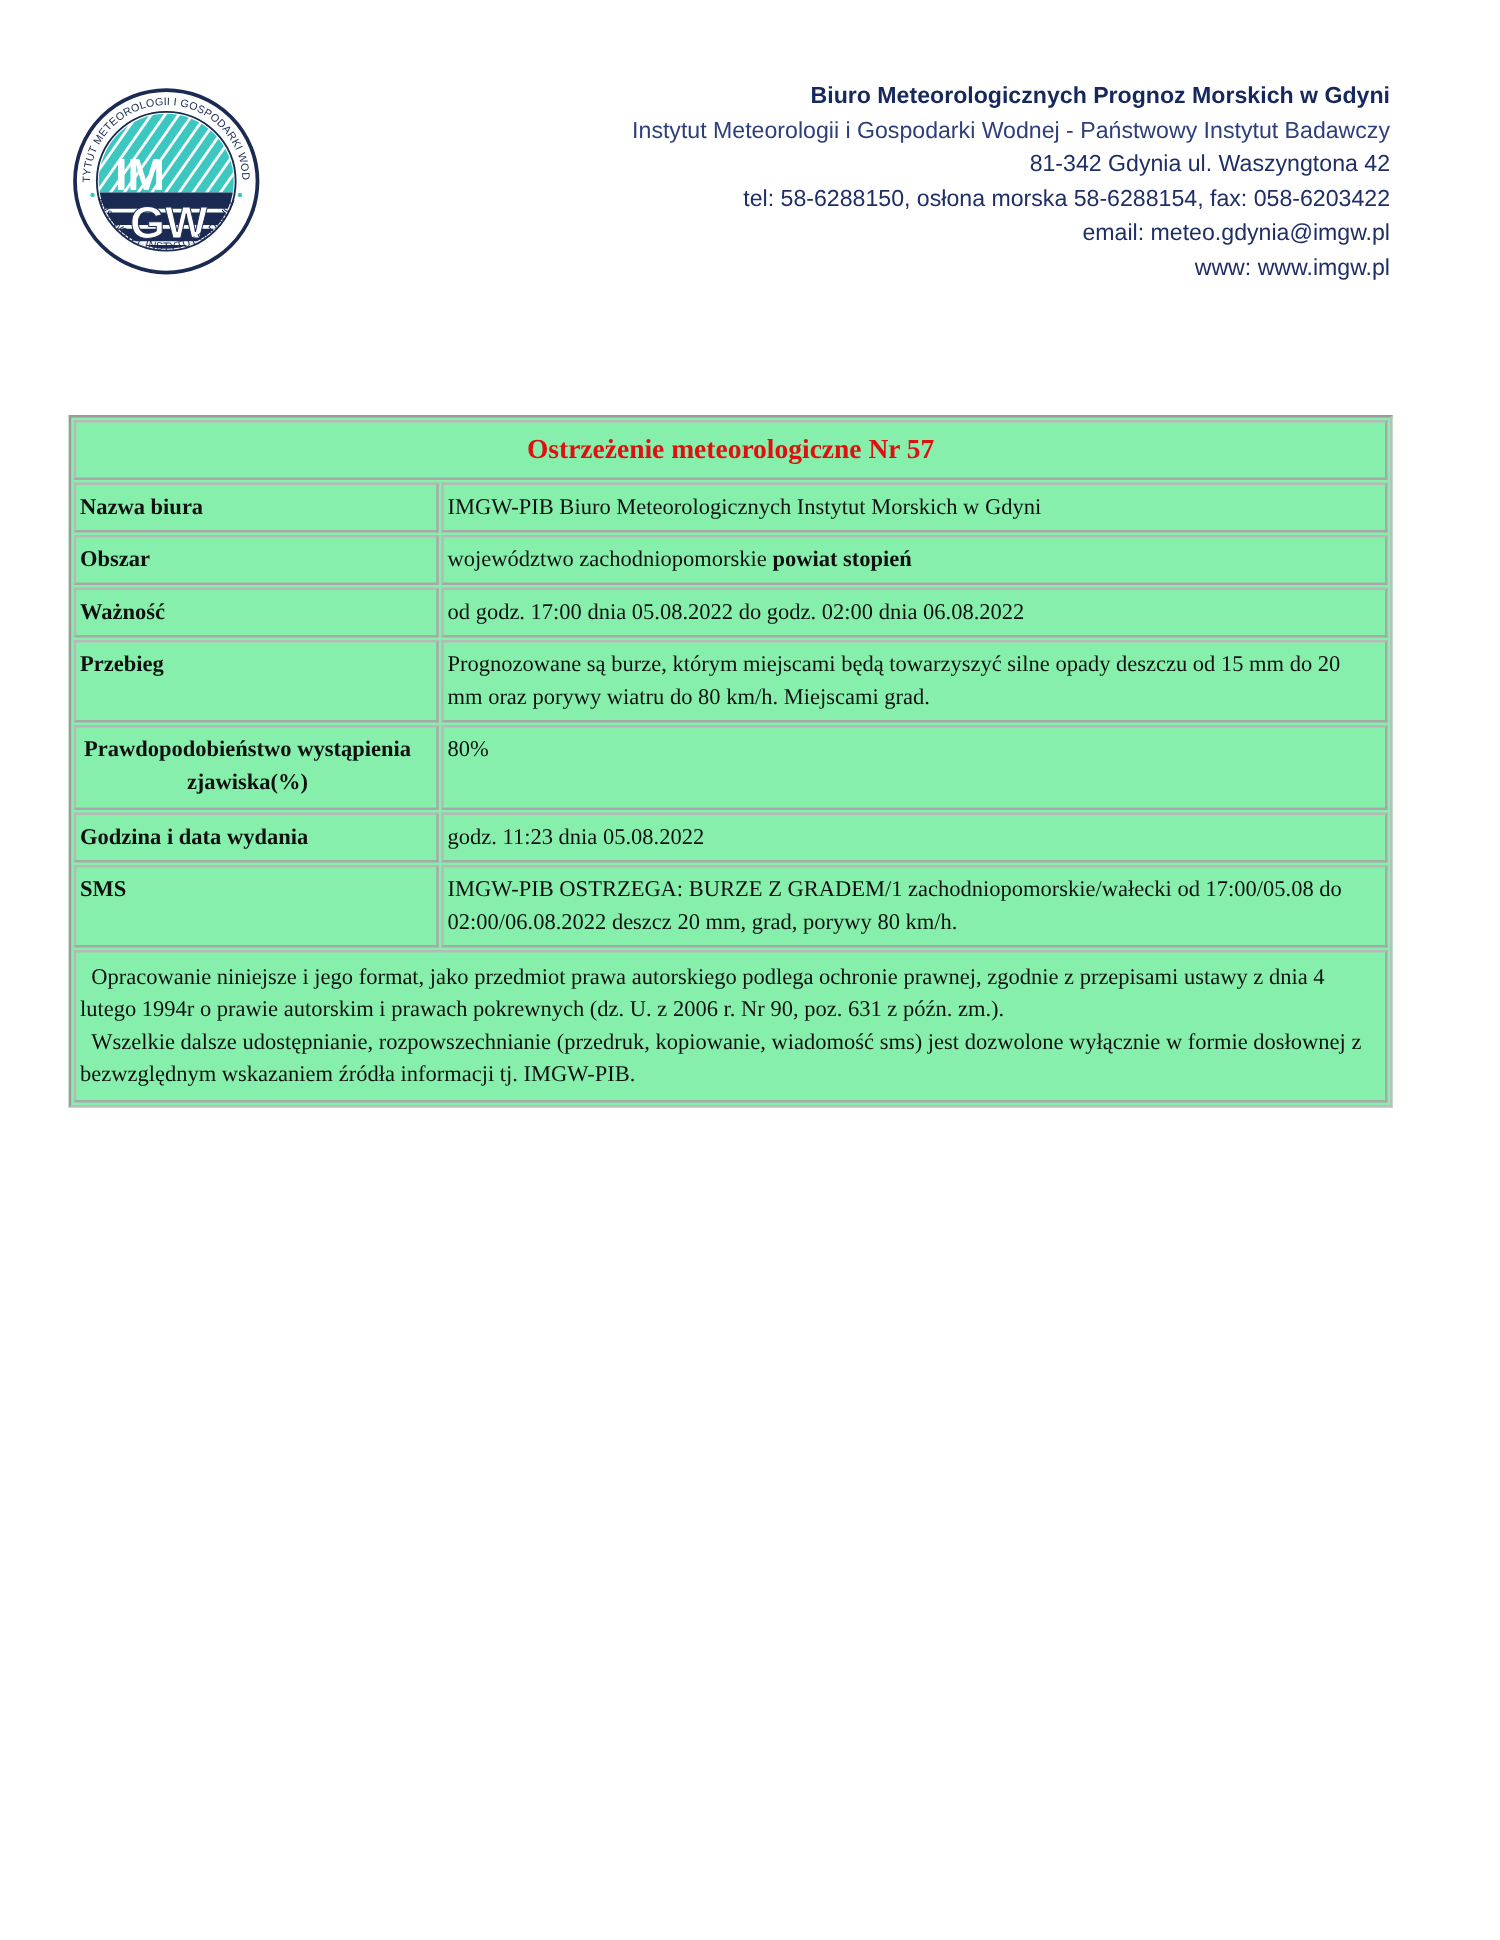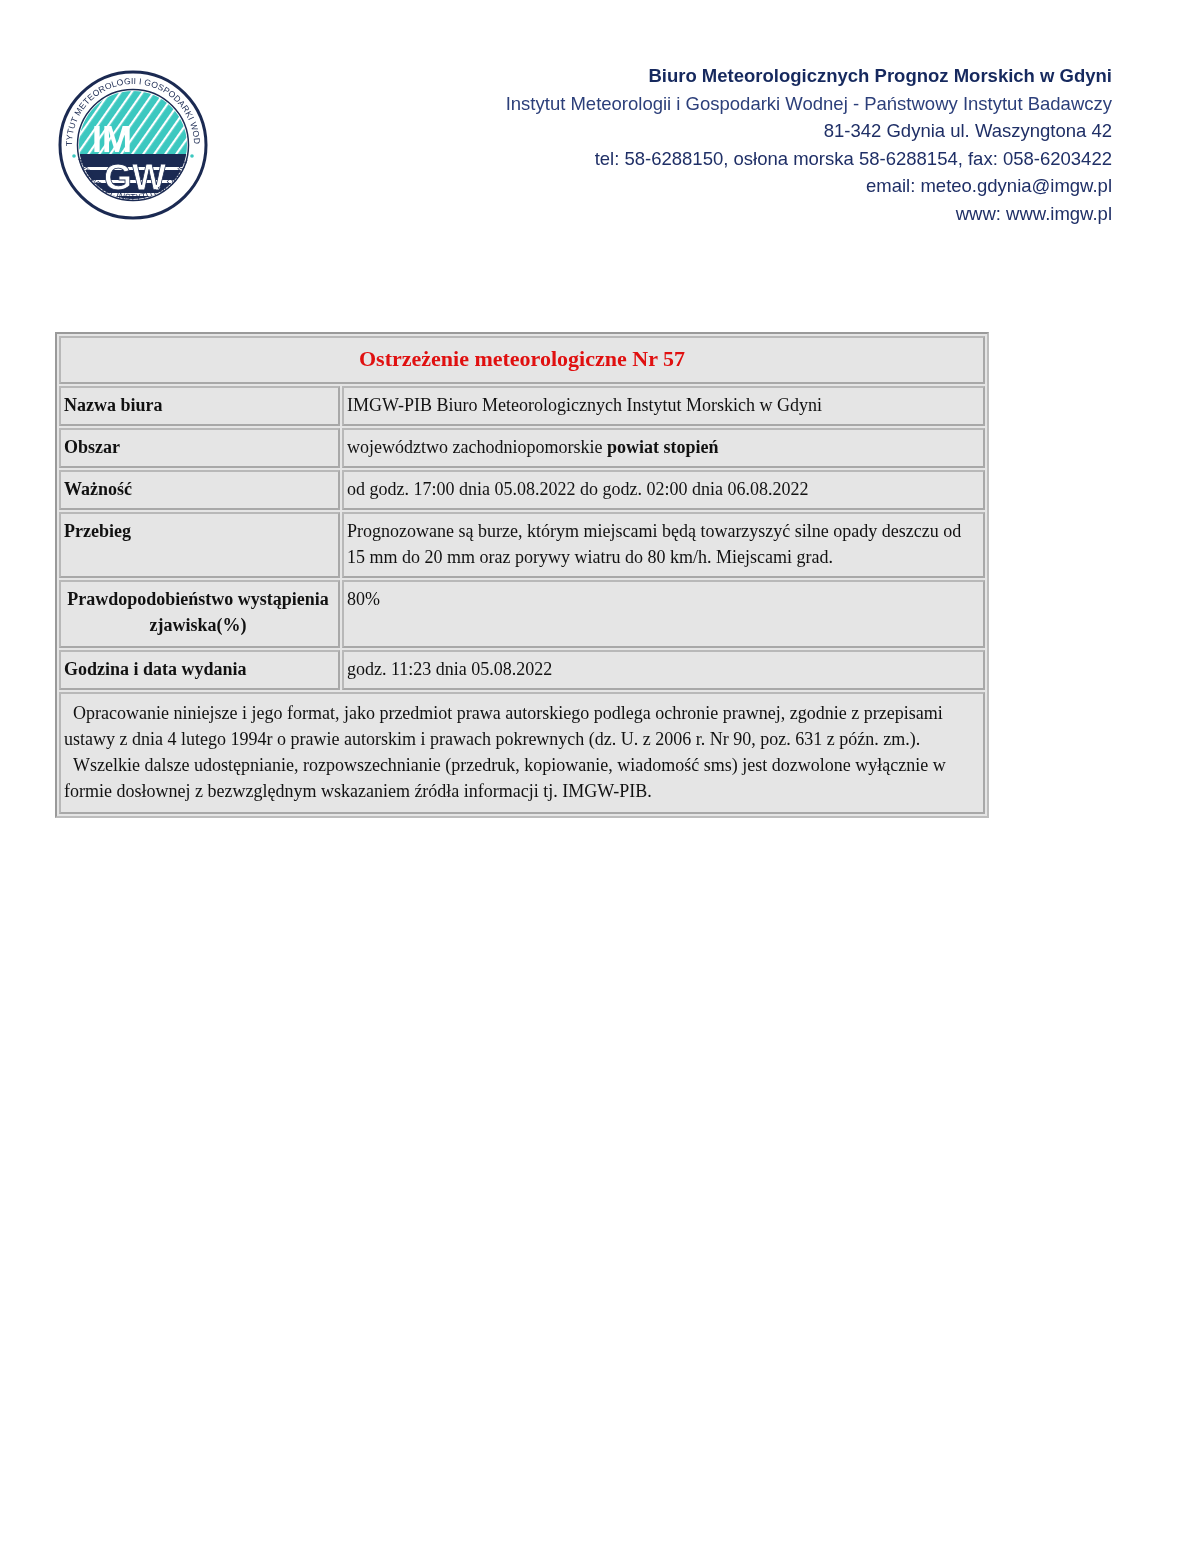--- a/index.html
+++ b/index.html
@@ -34,37 +34,37 @@
     .header-block .office {
       font-weight: bold;
       color: #16295e;
     }
     .header-block .institute { color: #2c3f7a; }
 
     table.warning {
       position: absolute;
       left: 55px;
       top: 332px;
-      width: 934px;
+      width: 1059px;
       border-collapse: separate;
       border-spacing: 2px;
       border: 2px solid #9a9a9a;
       border-right-color: #bdbdbd;
       border-bottom-color: #bdbdbd;
       font-family: "Liberation Serif", serif;
       font-size: 18px;
       line-height: 26px;
       color: #111111;
-      background: #e5e5e5;
+      background: #86efac;
     }
     table.warning td {
       border: 2px solid #a8a8a8;
       border-top-color: #b8b8b8;
       border-left-color: #b8b8b8;
-      padding: 4px 6px 6px 3px;
+      padding: 4px 17px 6px 3px;
       vertical-align: top;
     }
     td.title-cell {
       text-align: center;
       color: #e01010;
       font-weight: bold;
       font-size: 22px;
       padding: 8px 3px 10px 3px !important;
     }
     td.label {
@@ -148,19 +148,23 @@
   </tr>
   <tr>
     <td class="label tall">Prawdopodobieństwo wystąpienia zjawiska(%)</td>
     <td class="value">80%</td>
   </tr>
   <tr>
     <td class="label">Godzina i data wydania</td>
     <td class="value">godz. 11:23 dnia 05.08.2022</td>
   </tr>
   <tr>
+    <td class="label">SMS</td>
+    <td class="value">IMGW-PIB OSTRZEGA: BURZE Z GRADEM/1 zachodniopomorskie/wałecki od 17:00/05.08 do 02:00/06.08.2022 deszcz 20 mm, grad, porywy 80 km/h.</td>
+  </tr>
+  <tr>
     <td class="footer-cell" colspan="2">
       &nbsp;&nbsp;<span>Opracowanie niniejsze i jego format, jako przedmiot prawa autorskiego podlega ochronie prawnej, zgodnie z przepisami ustawy z dnia 4 lutego 1994r o prawie autorskim i prawach pokrewnych (dz. U. z 2006 r. Nr 90, poz. 631 z późn. zm.).</span><br>
       &nbsp;&nbsp;<span>Wszelkie dalsze udostępnianie, rozpowszechnianie (przedruk, kopiowanie, wiadomość sms) jest dozwolone wyłącznie w formie dosłownej z bezwzględnym wskazaniem źródła informacji tj. IMGW-PIB.</span>
     </td>
   </tr>
 </tbody>
   </table>
 
 </body></html>

